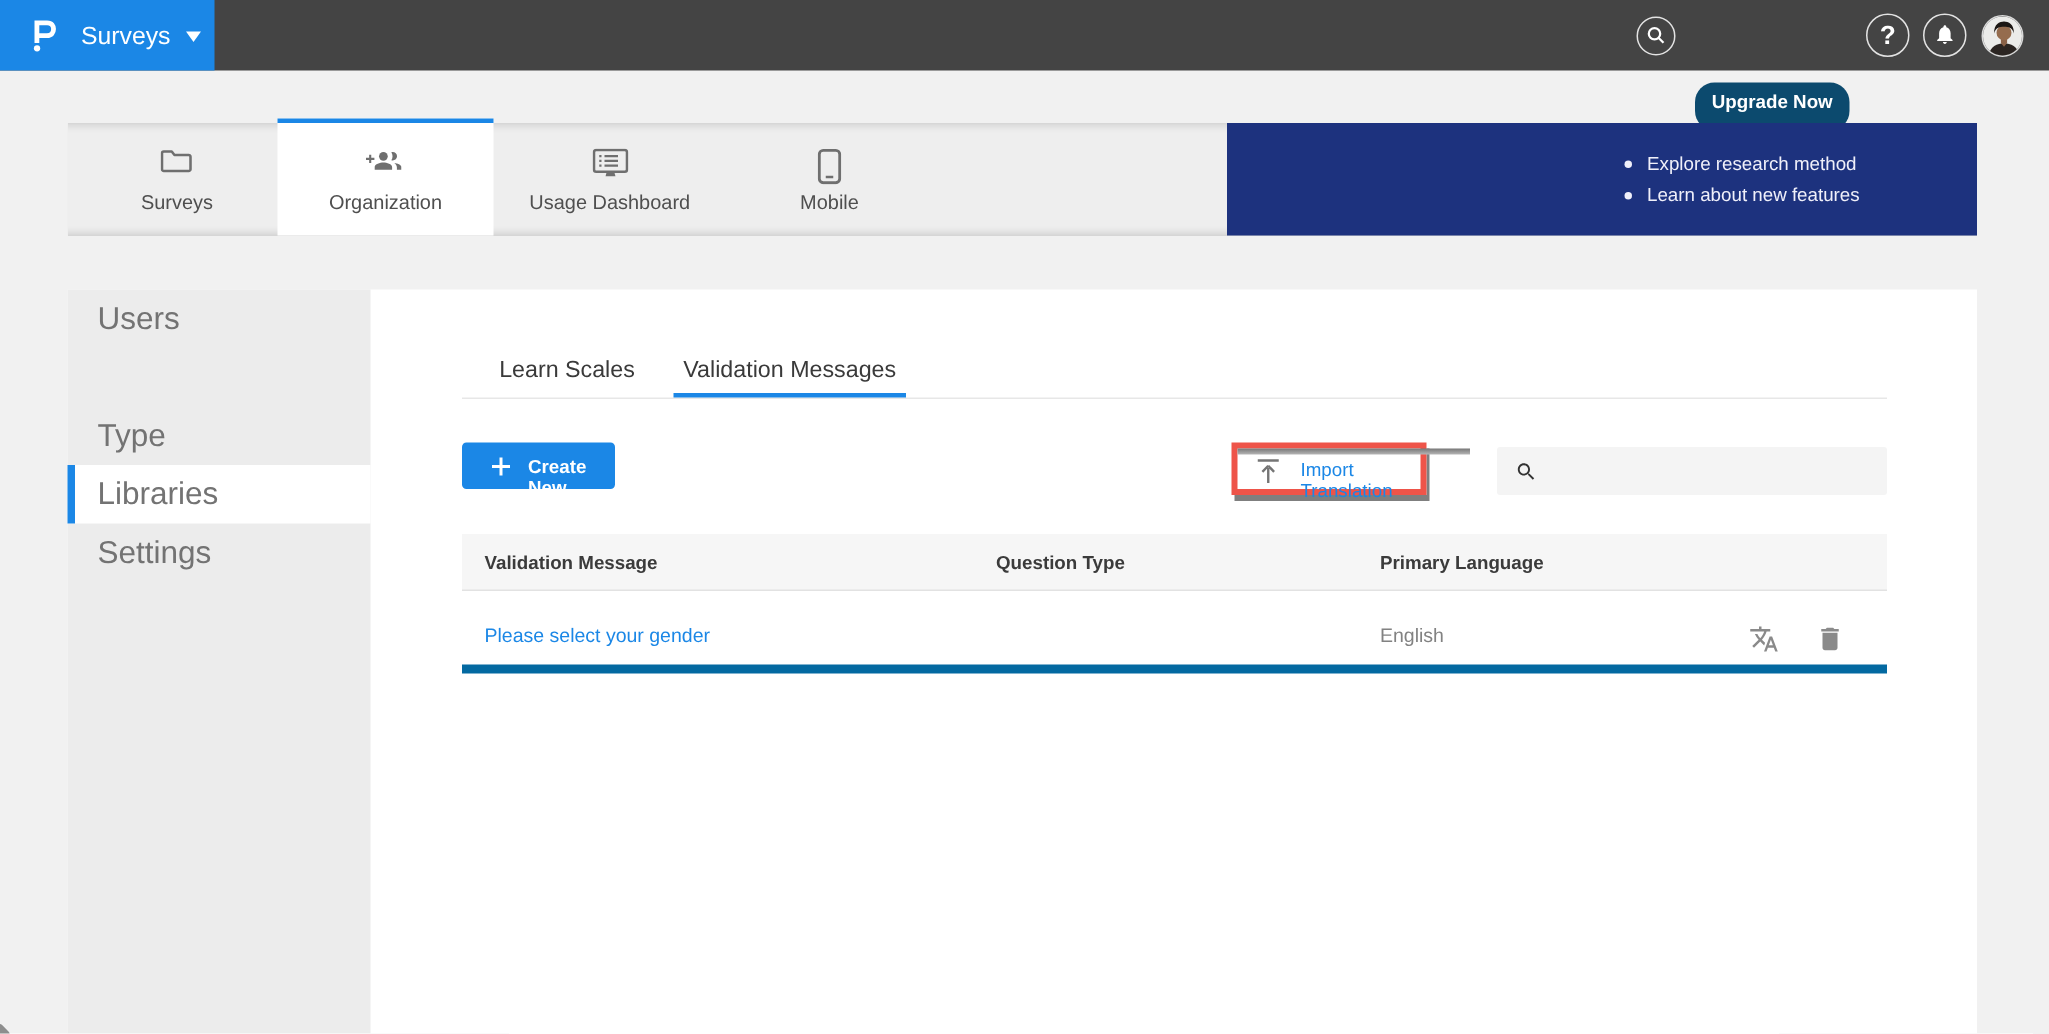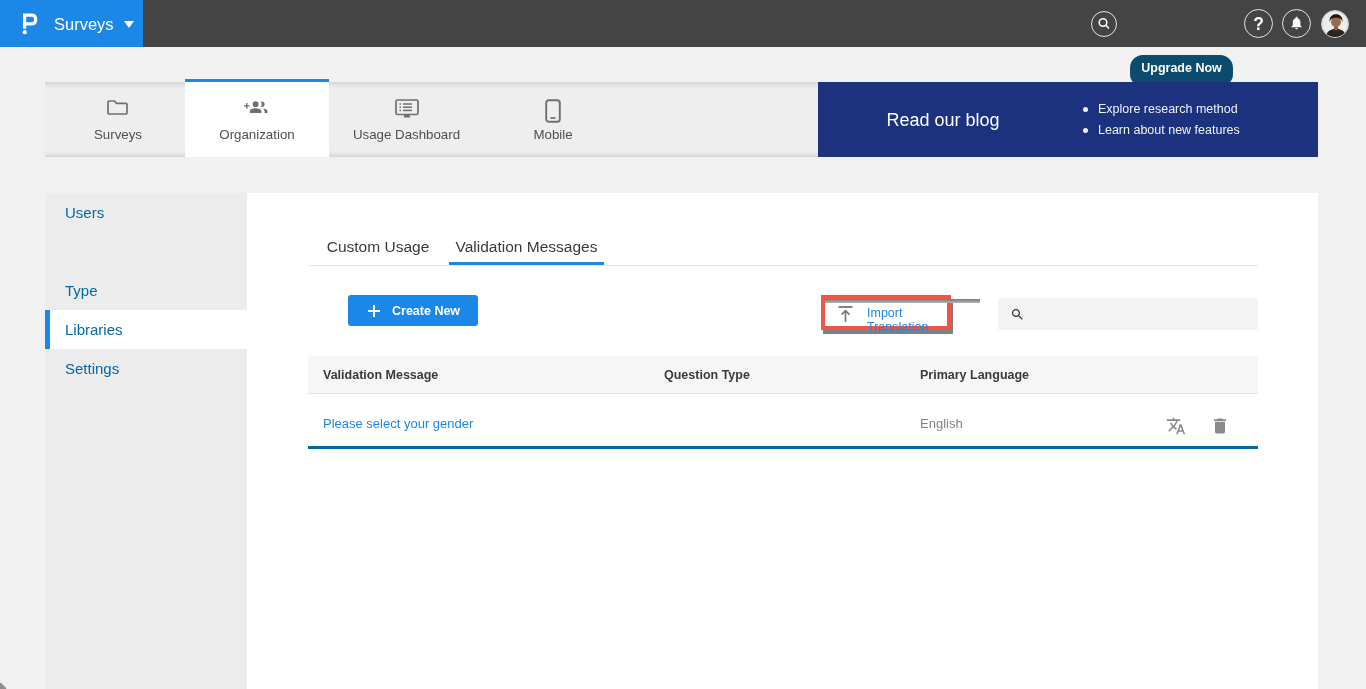--- a/index.html
+++ b/index.html
@@ -28,44 +28,44 @@
 
 
 #banner { position:absolute; left:818px; top:82px; width:500px; height:75px; background:#1d327e; }
 #banner .title { position:absolute; left:0; width:250px; text-align:center; top:28px; color:#fff; font-size:18px; }
 .bullet { position:absolute; color:#f0f0fa; font-size:12.5px; }
 .bullet .dot { position:absolute; left:-15px; top:5px; width:5px; height:5px; border-radius:50%; background:#f0f0fa; }
 
 
 #card { position:absolute; left:45px; top:193px; width:1273px; height:496px; background:#fff; }
 #sidebar { position:absolute; left:0; top:0; width:202px; height:496px; background:#ececec; }
-.sitem { position:absolute; left:0; width:202px; height:39px; line-height:39px; padding-left:20px; font-size:15px; color:#0369a1; }
+.sitem { position:absolute; left:0; width:202px; height:39px; line-height:39px; padding-left:20px; font-size:21px; color:#737373; }
 .sitem.active { background:#fff; border-left:5px solid #1b87e6; padding-left:15px; }
 
 
 .ctab { position:absolute; top:46px; line-height:1; font-size:15.5px; color:#3a3a3a; text-align:center; }
 #ctabline { position:absolute; left:263px; top:72px; width:950px; height:1px; background:#e7e7e7; }
 #ctab2line { position:absolute; left:404px; top:68.5px; width:155px; height:3.5px; background:#1b87e6; }
 
-#createbtn { position:absolute; left:263px; top:102px; width:130px; height:31px; background:#1b87e6; border-radius:3px; color:#fff;margin-left:40px; }
+#createbtn { position:absolute; left:263px; top:102px; width:102px; height:31px; background:#1b87e6; border-radius:3px; color:#fff; }
 #createbtn .plus { position:absolute; left:19px; top:9px; }
 #createbtn .txt { position:absolute; left:44px; top:9px; font-size:12.5px; font-weight:bold; }
 
 #redbox { position:absolute; left:776px; top:102px; width:130px; height:35px; border:4px solid #ee5449; background:#fff; box-shadow:2px 4px 0 rgba(95,95,95,0.8); }
 #redbox .inshadow { position:absolute; left:0; top:0; width:155px; height:4px; background:linear-gradient(#777,#b5b5b5); }
 #redbox .uplink { position:absolute; left:42px; top:7px; font-size:12.5px; color:#1b87e6; }
 #redbox svg { position:absolute; left:13px; top:7px; }
 
 #searchbox { position:absolute; left:953px; top:105px; width:260px; height:32px; background:#f4f4f4; border-radius:2px; }
 #searchbox svg { position:absolute; left:12px; top:9px; }
 
 
 #thead { position:absolute; left:263px; top:163px; width:950px; height:38px; background:#f6f6f6; border-bottom:1px solid #e2e2e2; }
 #thead div { position:absolute; top:0; line-height:38px; font-size:12.5px; font-weight:bold; color:#3b3b3b; }
-#trow { position:absolute; left:263px; top:202px; width:950px; height:54px; border-bottom:3px solid #0369a1; }
+#trow { position:absolute; left:263px; top:202px; width:950px; height:54px; border-bottom:6px solid #0369a1; }
 #trow div { position:absolute; top:0; line-height:57px; font-size:13px; color:#828282; }
 #trow .link { color:#1b87e6; }
 .c1 { left:15px; } .c2 { left:356px; } .c3 { left:612px; }
 #trow svg { position:absolute; }
 
 #widget { position:absolute; left:-5px; top:684px; width:10px; height:10px; background:#8e8e8e; transform:rotate(45deg); border-radius:2px; }
 </style>
 </head>
 <body>
 
@@ -141,34 +141,33 @@
   <div class="tab" style="left:439px;width:138px">
     <div class="ic"><svg width="16" height="24" viewBox="0 0 16 24">
       <rect x="1.2" y="1.2" width="13.6" height="21.6" rx="2.6" fill="none" stroke="#6f6f6f" stroke-width="1.9"></rect>
       <line x1="5.5" y1="19" x2="10.5" y2="19" stroke="#6f6f6f" stroke-width="1.7"></line>
     </svg></div>
     <div class="lb">Mobile</div>
   </div>
 </div>
 
 <div id="banner">
-  <div class="title">Read our blog</div>
   <div class="bullet" style="left:280px;top:20px"><span class="dot"></span>Explore research method</div>
   <div class="bullet" style="left:280px;top:41px"><span class="dot"></span>Learn about new features</div>
 </div>
 
 <div id="card">
   <div id="sidebar">
     <div class="sitem" style="top:0">Users</div>
     <div class="sitem" style="top:78px">Type</div>
     <div class="sitem active" style="top:117px">Libraries</div>
     <div class="sitem" style="top:156px">Settings</div>
   </div>
 
-  <div class="ctab" style="left:263px;width:140px">Custom Usage</div>
+  <div class="ctab" style="left:263px;width:140px">Learn Scales</div>
   <div class="ctab" style="left:404px;width:155px">Validation Messages</div>
   <div id="ctabline"></div>
   <div id="ctab2line"></div>
 
   <div id="createbtn">
     <svg class="plus" width="14" height="14" viewBox="0 0 14 14">
         <path d="M7 1 V13 M1 7 H13" stroke="#fff" stroke-width="2"></path>
       </svg>
     <span class="txt">Create New</span>
   </div>

